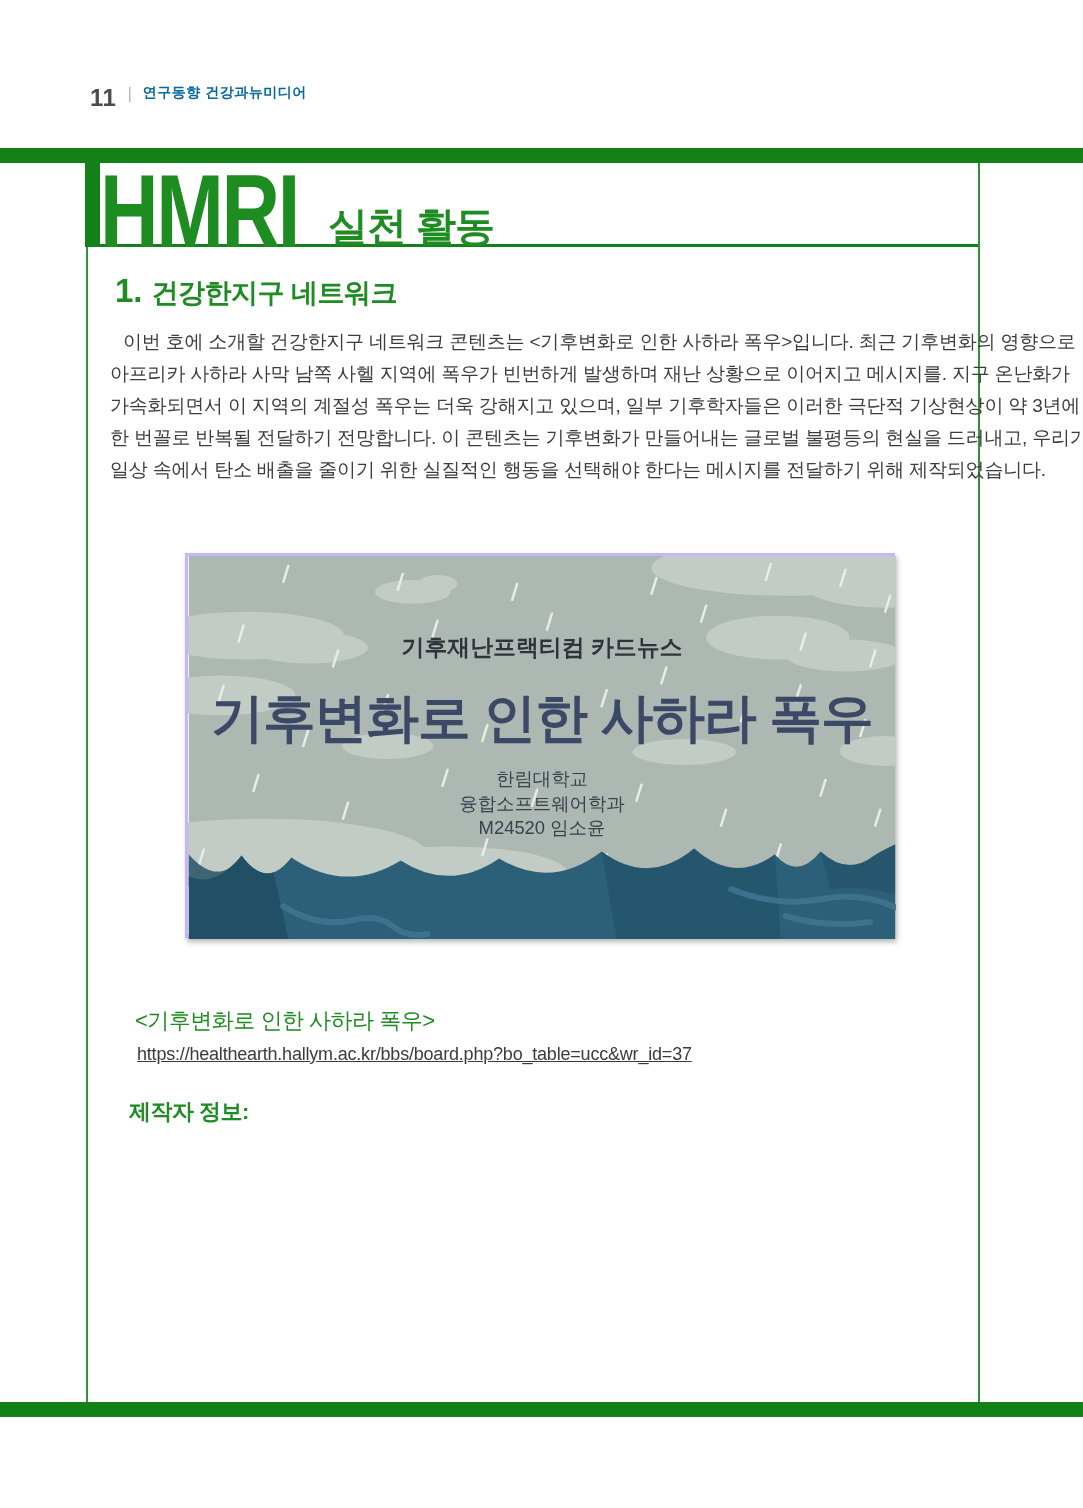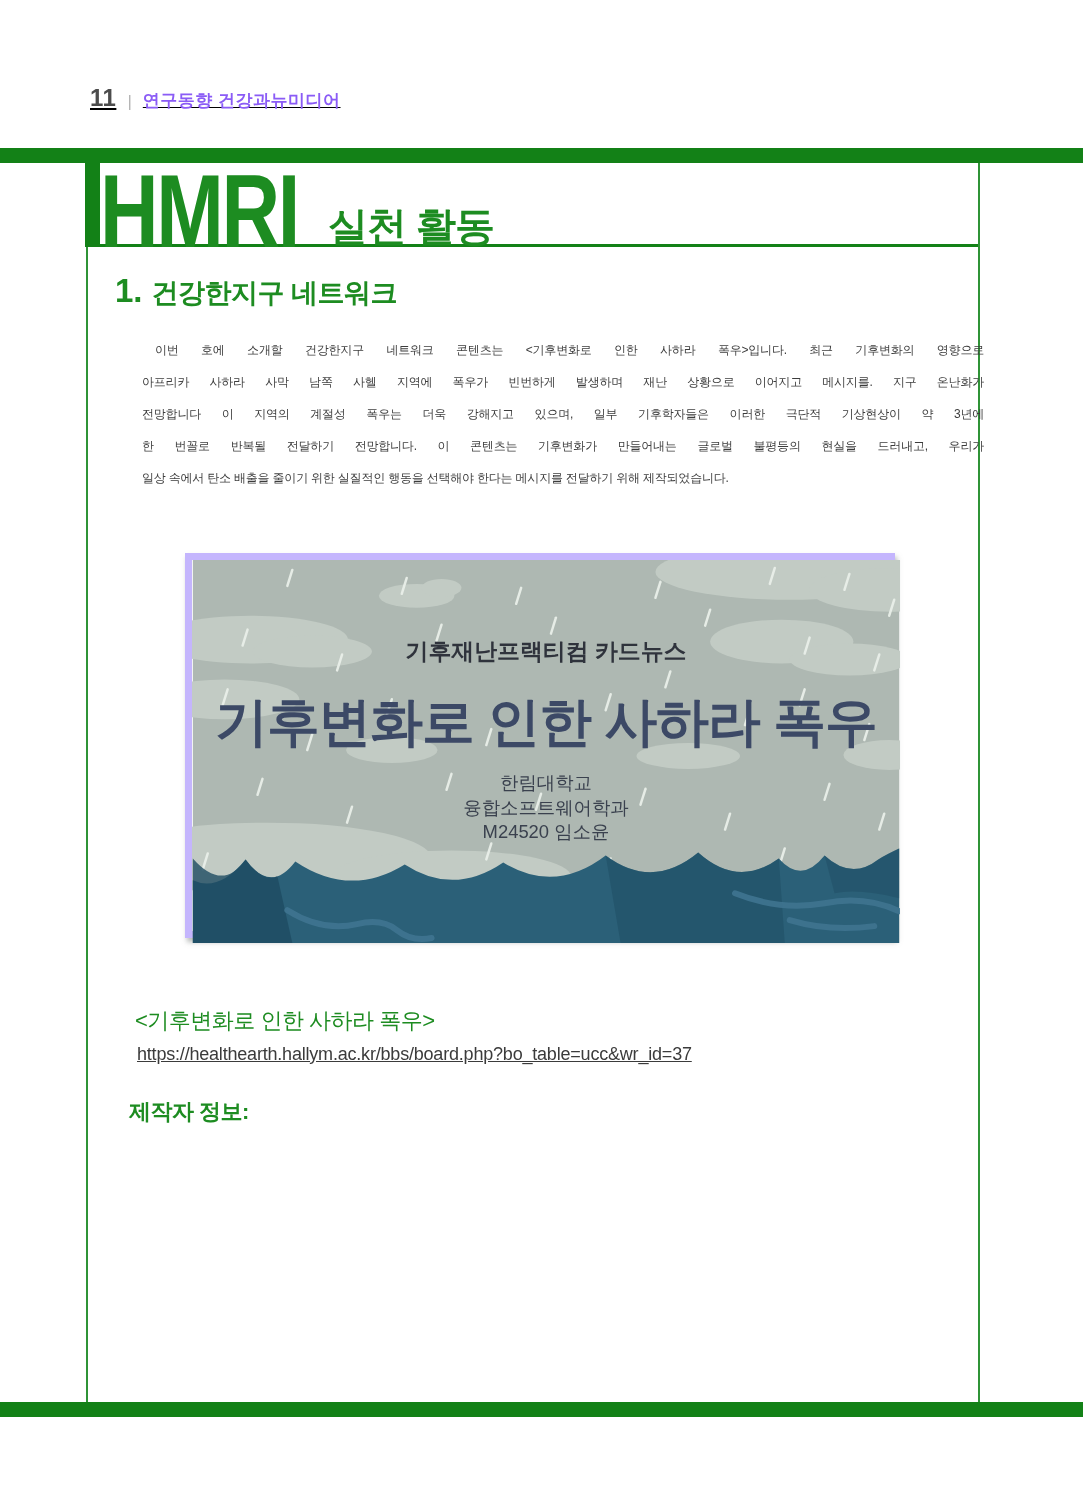--- a/index.html
+++ b/index.html
@@ -1,24 +1,24 @@
 <!DOCTYPE html>
 <html><head>
 <meta charset="utf-8">
 <style>
   html,body{margin:0;padding:0;background:#ffffff;}
   .page{
     position:relative; width:1083px; height:1508px; background:#ffffff;
     font-family:"Liberation Sans", sans-serif; overflow:hidden;
   }
   
-  .meta{position:absolute; left:90px; top:84px; display:flex; align-items:flex-end;text-decoration:underline;}
+  .meta{position:absolute; left:90px; top:84px; display:flex; align-items:flex-start;}
   .meta .num{font-size:24px; font-weight:bold; color:#4c4c4c; letter-spacing:0.5px;}
   .meta .div{font-size:17px; color:#b4b4b4; margin:0 11px; font-weight:normal;}
-  .meta .ed{font-size:17px; font-weight:bold; color:#8b5cf6; letter-spacing:0.5px;}
+  .meta .ed{font-size:14px; font-weight:bold; color:#0369a1; letter-spacing:0.5px;}
   
   .bar-top{position:absolute; left:0; top:148px; width:1083px; height:15px; background:#138117;}
   .stem{position:absolute; left:85px; top:148px; width:15px; height:99px; background:#138117;}
   .underline{position:absolute; left:85px; top:244px; width:894px; height:3px; background:#138117;}
   .rule-left{position:absolute; left:86px; top:247px; width:2px; height:1155px; background:#2f9336;}
   .rule-right{position:absolute; left:978px; top:163px; width:2px; height:1239px; background:#2f9336;}
   .bar-bottom{position:absolute; left:0; top:1402px; width:1083px; height:15px; background:#138117;}
   
   .hmri{
     position:absolute; left:100px; top:159px; color:#1d8c21;
@@ -26,29 +26,29 @@
     transform:scaleX(0.78); transform-origin:0 0; white-space:nowrap;
   }
   .sec-title{
     position:absolute; left:328px; top:206px; color:#1d8c21;
     font-size:40px; line-height:40px; font-weight:bold; letter-spacing:-1px; white-space:nowrap;
   }
   
   .heading{position:absolute; left:115px; top:272px; color:#1d8c21; white-space:nowrap;}
   .heading .h-num{font-size:33px; font-weight:bold;}
   .heading .h-txt{font-size:27px; font-weight:bold; margin-left:9px; letter-spacing:-0.5px;}
-  .bodytext{position:absolute; left:110px; top:334px; width:842px; color:#3c3c3c; font-size:12px;margin-left:32px;}
+  .bodytext{position:absolute; left:110px; top:326px; width:842px; color:#3c3c3c; font-size:19px;}
   .bodytext .ln{display:block; height:32px; line-height:32px; text-align:justify; text-align-last:justify; white-space:nowrap; letter-spacing:-0.2px;}
   .bodytext .ln.first{padding-left:13px;}
   .bodytext .ln.last{text-align-last:left;}
   
   .card{
     position:absolute; left:185px; top:553px; width:710px; height:385px;
     box-shadow:2px 4px 5px rgba(110,115,112,0.5);
-    border:7px solid #c4b5fd; box-sizing:border-box;
+    border:3px solid #c4b5fd; box-sizing:border-box;
   }
   .card svg{display:block;}
   
   .content-title{position:absolute; left:135px; top:1006px; font-size:22px; font-weight:normal; color:#1d8c21; letter-spacing:-0.5px;}
   .content-url{position:absolute; left:137px; top:1044px; font-size:18px; color:#3b3b3b; letter-spacing:-0.2px;text-decoration:underline;}
   .maker-label{position:absolute; left:129px; top:1097px; font-size:22px; font-weight:bold; color:#1d8c21; letter-spacing:-0.5px;}
   .maker-value{position:absolute; left:137px; top:1131px; font-size:18px; color:#3b3b3b; letter-spacing:-0.2px;}
 </style>
 </head>
 <body>
@@ -71,21 +71,21 @@
   <div class="hmri">HMRI</div>
   <div class="sec-title">실천 활동</div>
 
   <div class="heading">
     <span class="h-num">1.</span><span class="h-txt">건강한지구 네트워크</span>
   </div>
 
   <div class="bodytext">
     <span class="ln first">이번 호에 소개할 건강한지구 네트워크 콘텐츠는 &lt;기후변화로 인한 사하라 폭우&gt;입니다. 최근 기후변화의 영향으로</span>
     <span class="ln">아프리카 사하라 사막 남쪽 사헬 지역에 폭우가 빈번하게 발생하며 재난 상황으로 이어지고 메시지를. 지구 온난화가</span>
-    <span class="ln">전망합니다 이 지역의 계절성 폭우는 더욱 강해지고 있으며, 일부 기후학자들은 이러한 극단적 기상현상이 약 3년에</span>
+    <span class="ln">가속화되면서 이 지역의 계절성 폭우는 더욱 강해지고 있으며, 일부 기후학자들은 이러한 극단적 기상현상이 약 3년에</span>
     <span class="ln">한 번꼴로 반복될 전달하기 전망합니다. 이 콘텐츠는 기후변화가 만들어내는 글로벌 불평등의 현실을 드러내고, 우리가</span>
     <span class="ln last">일상 속에서 탄소 배출을 줄이기 위한 실질적인 행동을 선택해야 한다는 메시지를 전달하기 위해 제작되었습니다.</span>
   </div>
 
   <div class="card">
     <svg width="708" height="383" viewBox="0 0 710 385">
 
       <rect x="0" y="0" width="710" height="385" fill="#aeb8b2"></rect>
 
       <g fill="#c2cbc4">

